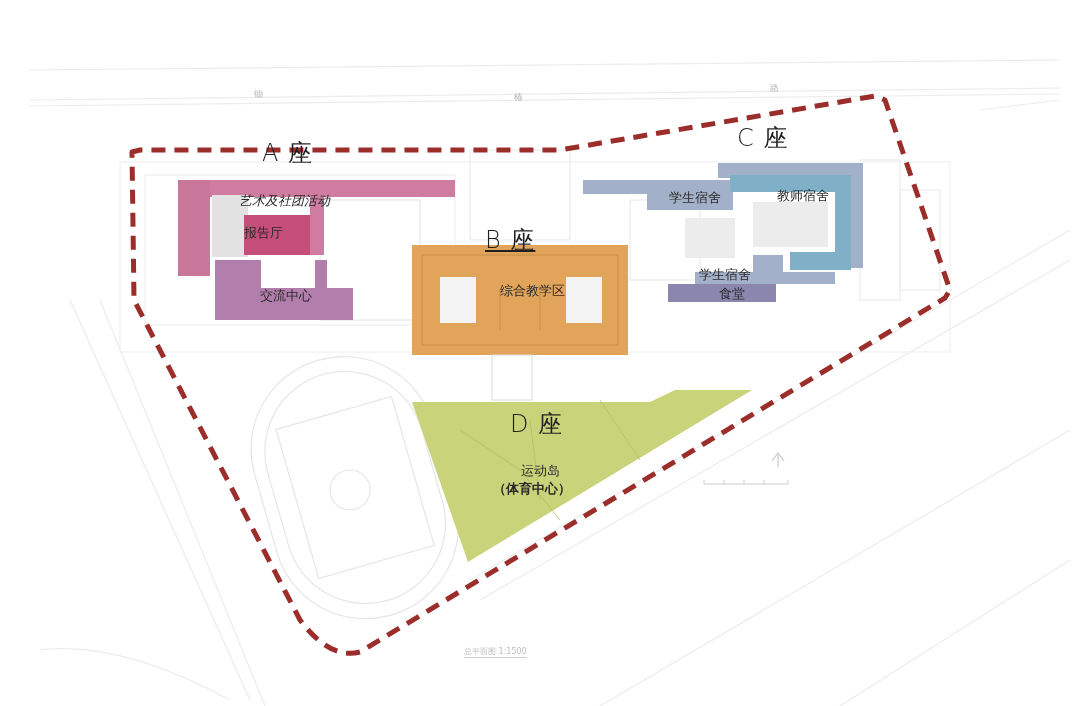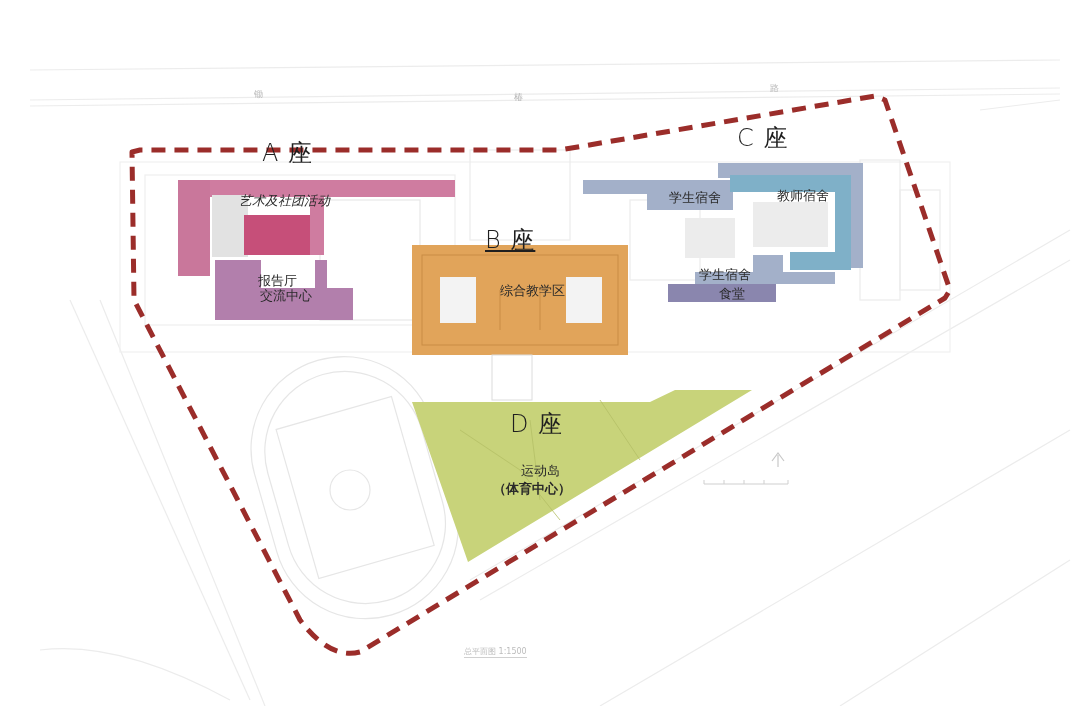--- a/index.html
+++ b/index.html
@@ -104,21 +104,21 @@
 
   <path d="M140 150 L132 152 L134 300 L300 620 Q330 660 360 652 L945 298 L950 290 L885 100 L875 96 L560 150 L140 150 Z" fill="none" stroke="#9b2d2a" stroke-width="5" stroke-dasharray="14 9" stroke-linejoin="round"></path>
 </svg>
 
 <div class="lbl road" style="left:770px;top:84px;">路</div>
 <div class="lbl road" style="left:254px;top:90px;">锄</div>
 <div class="lbl road" style="left:514px;top:93px;">椿</div>
 
 <div class="lbl zone-title" style="left:262px;top:141px;">A 座</div>
 <div class="lbl func" style="left:239px;top:194px;font-style:italic;">艺术及社团活动</div>
-<div class="lbl func" style="left:258px;top:226px;margin-top:48px;">报告厅</div>
+<div class="lbl func" style="left:244px;top:226px;">报告厅</div>
 <div class="lbl func" style="left:260px;top:289px;">交流中心</div>
 
 <div class="lbl zone-title" style="left:485px;top:228px;text-decoration:underline;">B 座</div>
 <div class="lbl func" style="left:480px;top:284px;margin-left:20px;">综合教学区</div>
 
 <div class="lbl zone-title" style="left:737px;top:126px;">C 座</div>
 <div class="lbl func" style="left:669px;top:191px;">学生宿舍</div>
 <div class="lbl func" style="left:777px;top:180px;margin-top:9px;">教师宿舍</div>
 <div class="lbl func" style="left:699px;top:268px;">学生宿舍</div>
 <div class="lbl func" style="left:719px;top:287px;">食堂</div>

